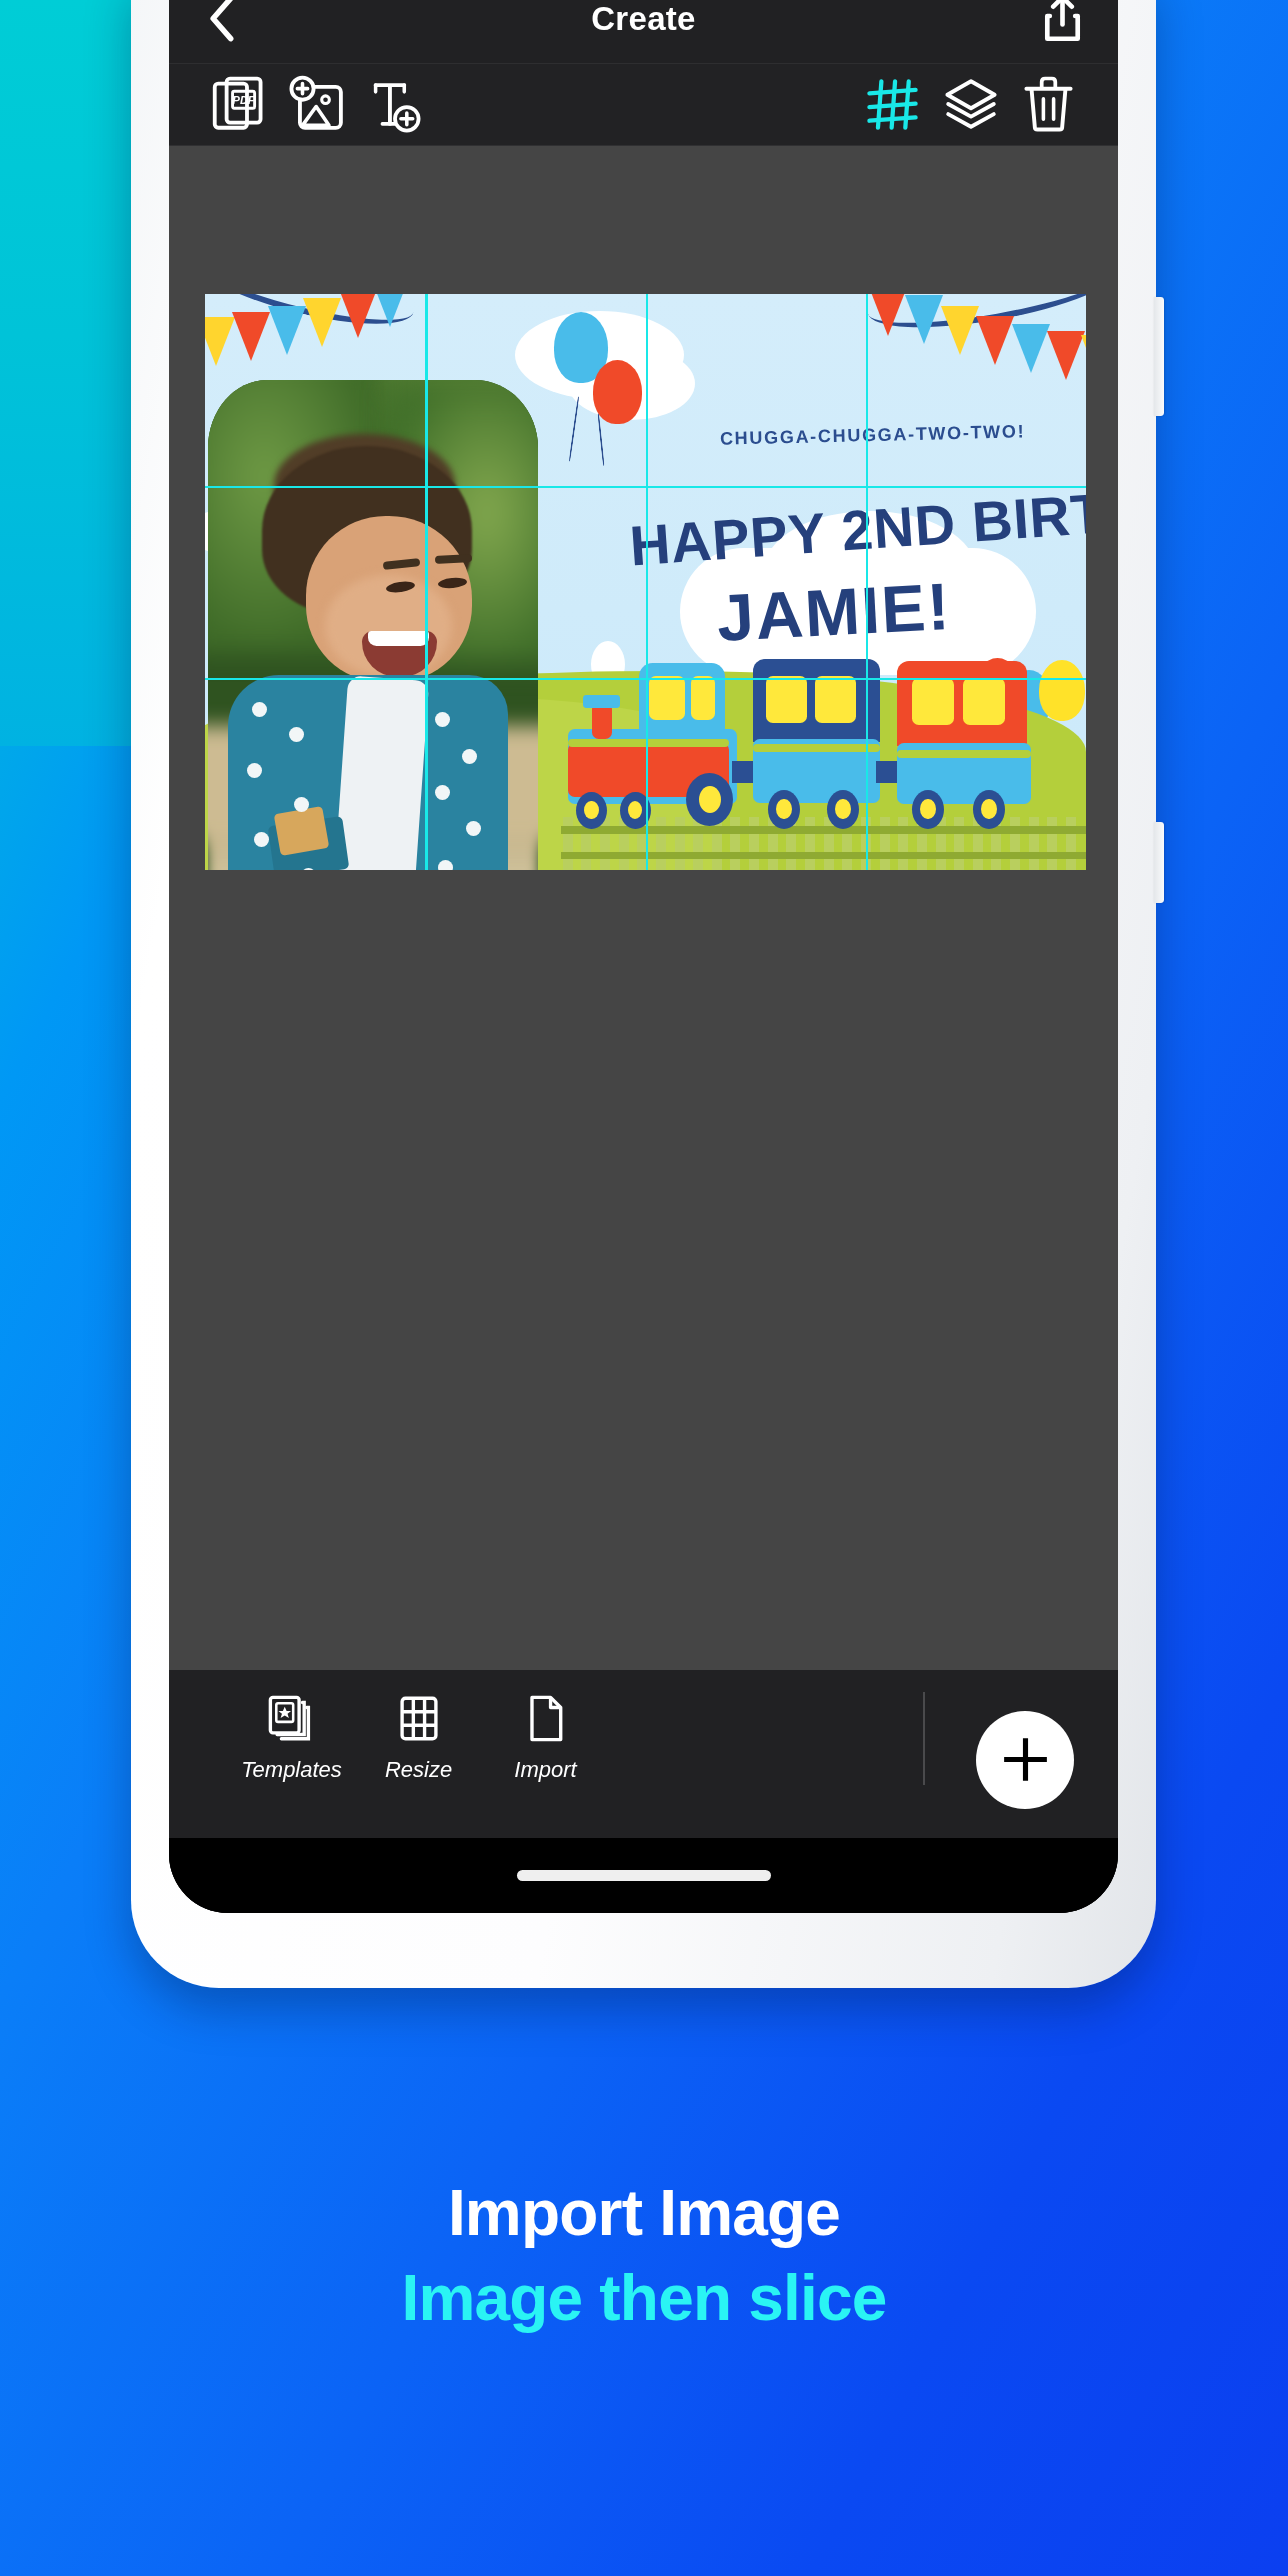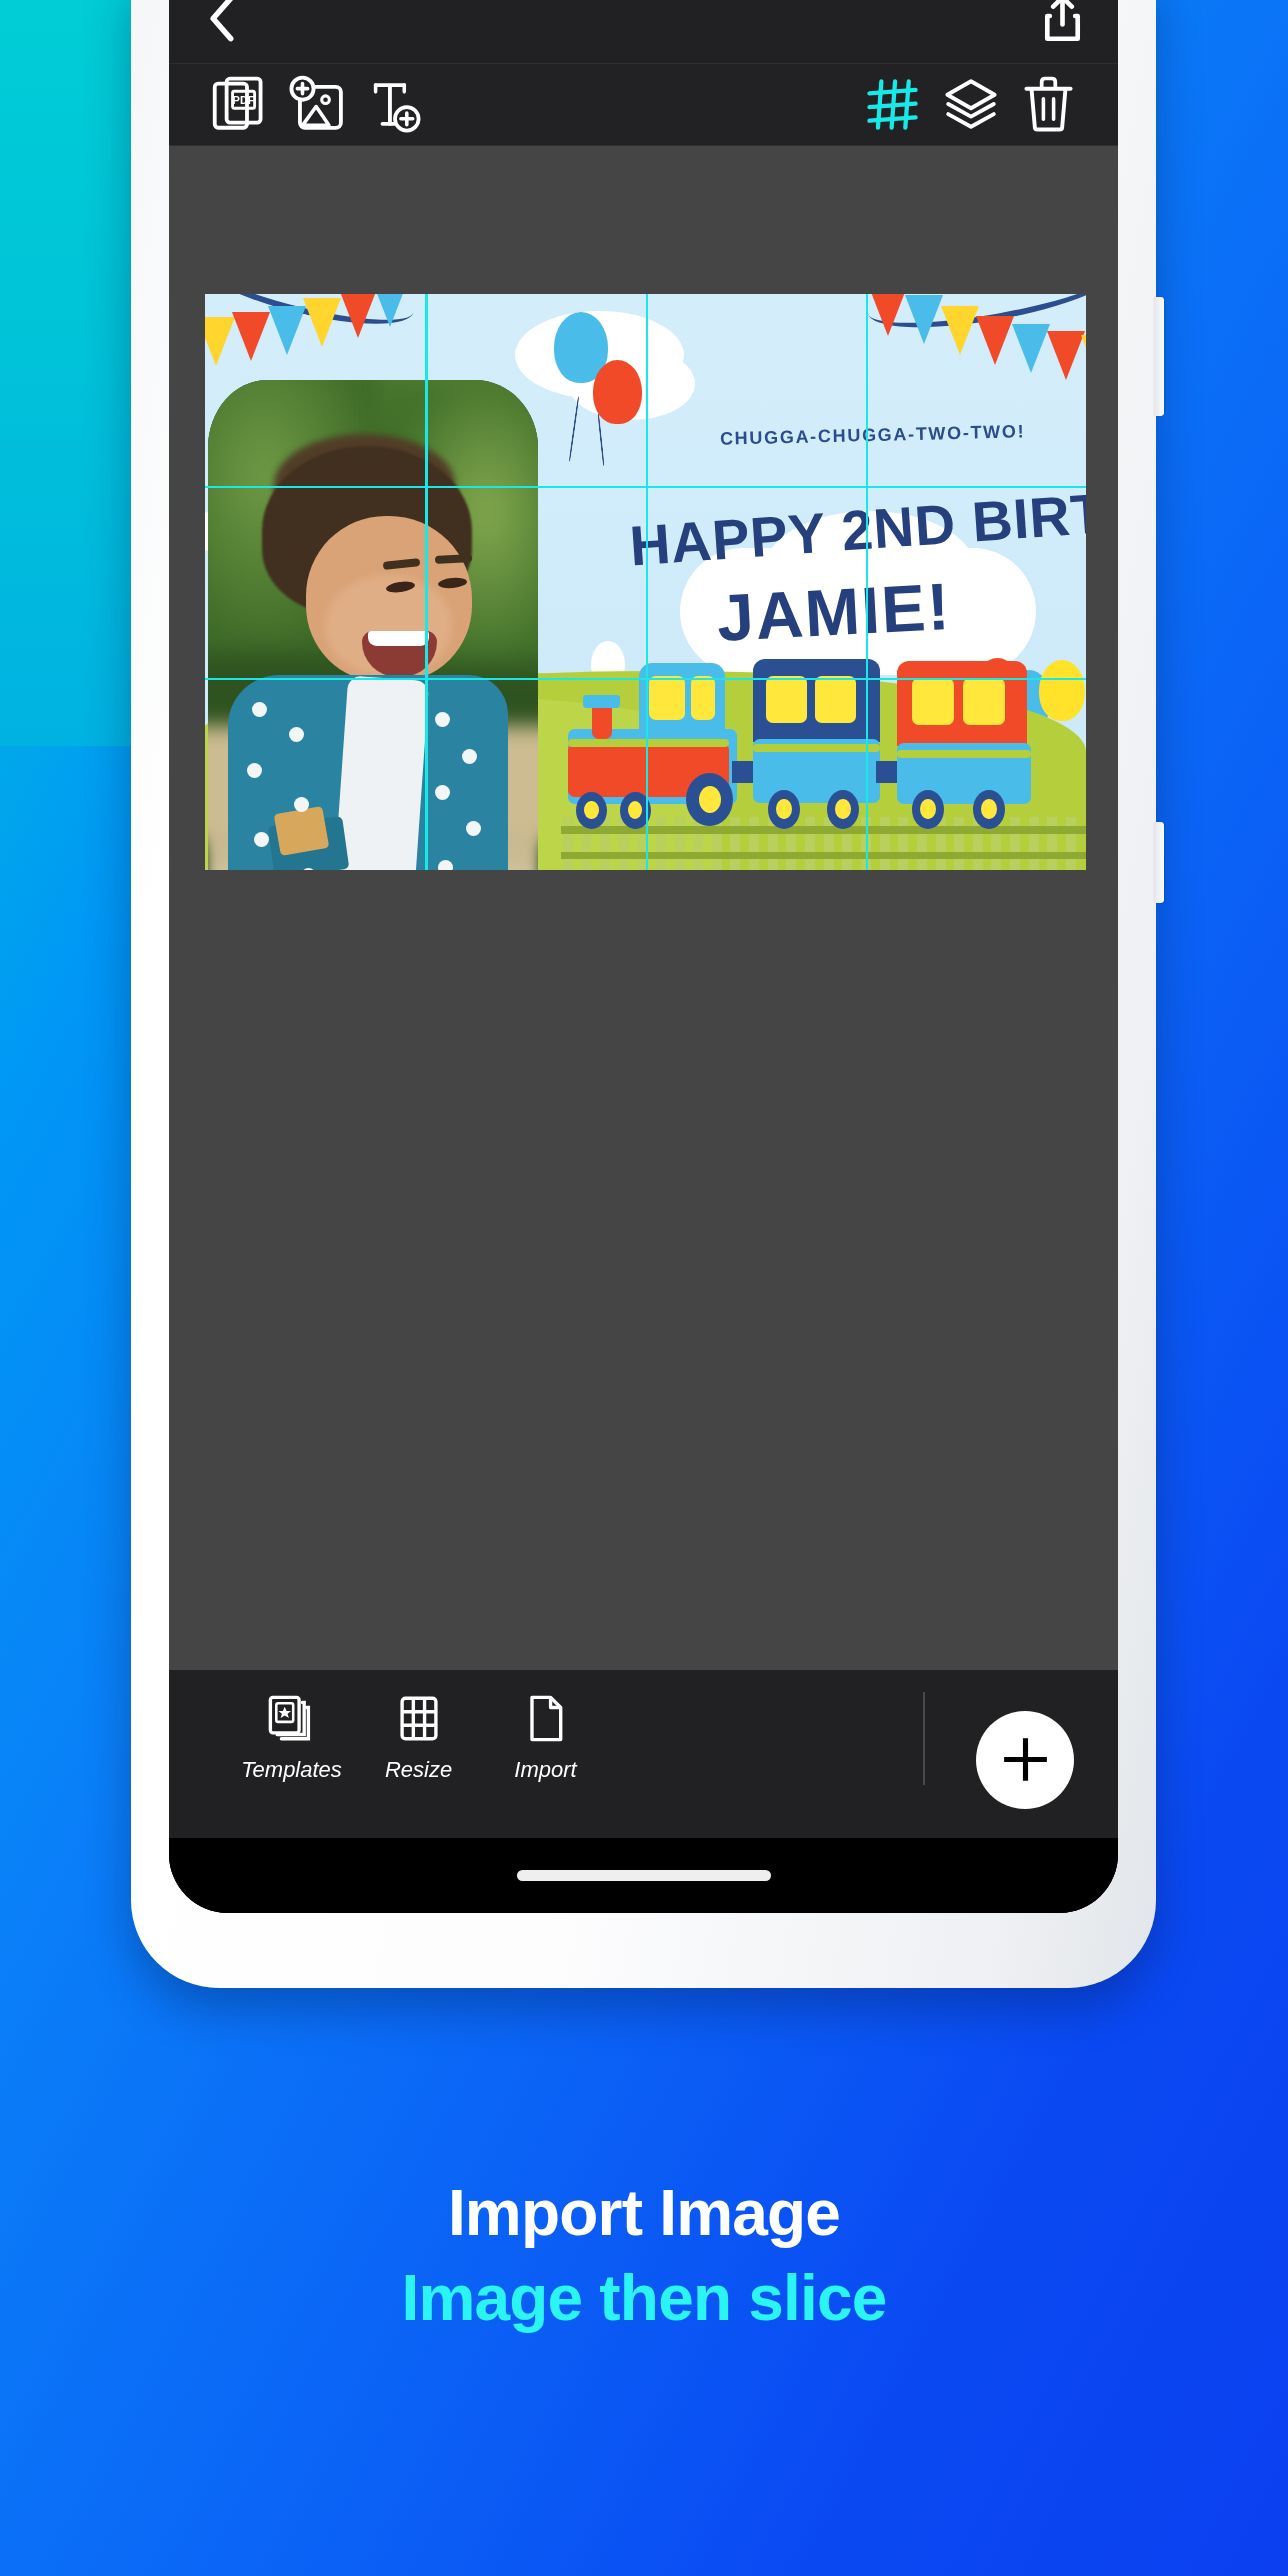--- a/index.html
+++ b/index.html
@@ -77,20 +77,21 @@
   #share-btn { position:absolute; right:30.5px; top:50%; transform:translateY(-50%);
     width:51px; height:56px; display:flex; align-items:center; justify-content:center; }
 
   
   #toolbar {
     height:81px; flex:0 0 81px;
     background:#222224;
     display:flex; align-items:center;
     padding:0 30.5px;
     border-bottom:0.8px solid #303032;
+    font-style:italic;
   }
   .tool { width:78px; height:64px; display:flex; align-items:center; justify-content:center; }
   #toolbar .spacer { flex:1 1 auto; }
 
   
   #canvas-area {
     flex:1 1 auto;
     background:#454545;
     position:relative;
     display:flex; align-items:center; justify-content:center;
@@ -270,20 +271,21 @@
 
   <div id="phone-inner">
     <div id="screen">
 
       <div id="header">
         <div id="back-btn">
           <svg width="29" height="47" viewBox="0 0 34 56">
             <path d="M28 4 L7 28 L28 52" fill="none" stroke="#ffffff" stroke-width="6.5" stroke-linecap="round" stroke-linejoin="round"></path>
           </svg>
         </div>
+        <div id="page-title">Create</div>
         <div id="share-btn">
           <svg width="39" height="49" viewBox="0 0 46 58">
             <path d="M23 4 L23 36" stroke="#fff" stroke-width="5.5" stroke-linecap="round" fill="none"></path>
             <path d="M12 15 L23 4 L34 15" stroke="#fff" stroke-width="5.5" stroke-linecap="round" stroke-linejoin="round" fill="none"></path>
             <path d="M8 26 L5 26 L5 53 L41 53 L41 26 L38 26" stroke="#fff" stroke-width="5.5" stroke-linecap="round" stroke-linejoin="round" fill="none"></path>
           </svg>
         </div>
       </div>
 
       <div id="toolbar">

